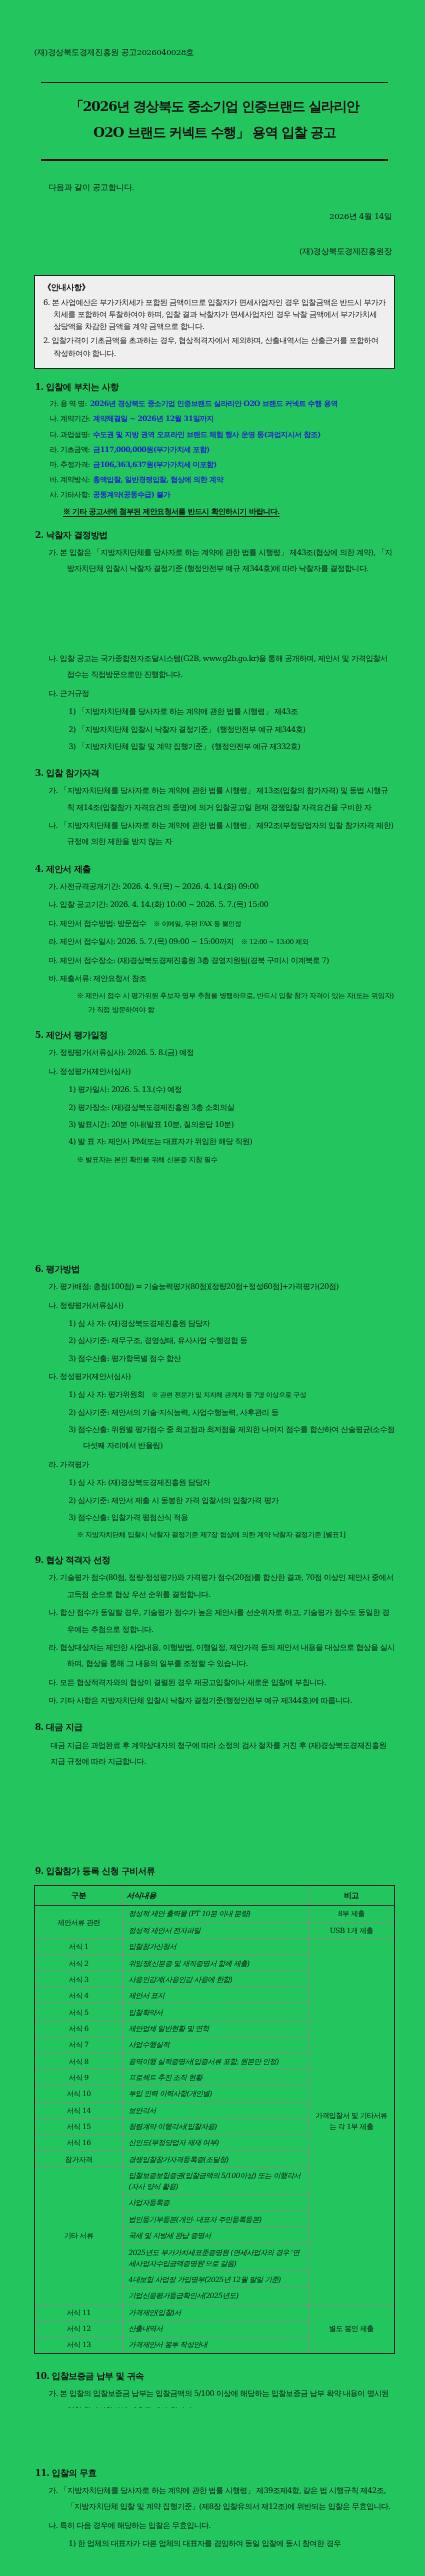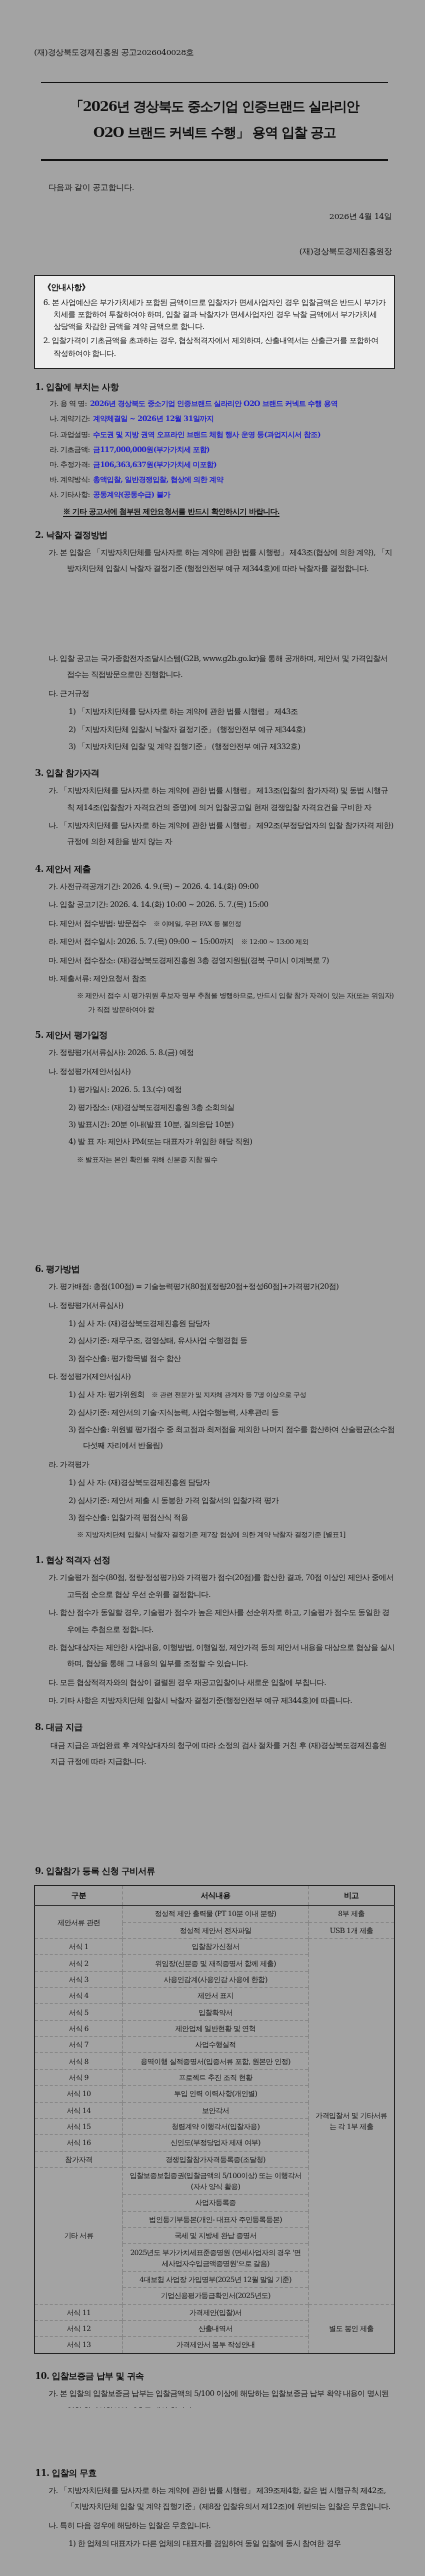--- a/index.html
+++ b/index.html
@@ -1,17 +1,17 @@
 <!DOCTYPE html>
 <html style="font-size:8.2px"><head>
 <meta charset="utf-8">
 <style>
   html,body { margin:0; padding:0; background:#ffffff; }
   #doc { width:426px; font-family:"DejaVu Serif","Liberation Serif",serif; color:#121212; }
-  .page { height:602px; box-sizing:border-box; padding:47px 31px 0 34px; overflow:hidden; position:relative; background:#a3a3a3; }
+  .page { height:602px; box-sizing:border-box; padding:47px 31px 0 34px; overflow:hidden; position:relative; background:#22c55e; }
   .notice-no { font-size:8.2px; letter-spacing:-0.3px; }
   .title-block { margin:24px 7.2px 0 7.2px; border-top:0.8px solid #111; border-bottom:2.6px solid #111; text-align:center; padding:11.3px 0 13.4px 0; }
   .title-line { font-size:13.4px; font-weight:bold; letter-spacing:-0.8px; line-height:1.9; }
   .intro { margin:21.6px 0 0 14.4px; font-size:8.2px; letter-spacing:-0.3px; }
   .right-line { text-align:right; font-size:8.2px; margin-top:17.5px; padding-right:3.1px; letter-spacing:-0.3px; }
   .right-line.signer { margin-top:24px; }
   .guide-box { margin:18.5px 0 0 0; border:0.8px solid #222; background:#efefef; padding:5.2px 8.2px 6.2px 8.2px; }
   .guide-title { font-weight:bold; font-size:8px; margin:1px 0 3.1px 0; letter-spacing:-0.3px; }
   .guide-item { font-size:7.7px; line-height:1.62; margin:1.5px 0; padding-left:10.3px; text-indent:-10.3px; letter-spacing:-0.4px; }
   .sec-h { font-size:8.8px; font-weight:bold; letter-spacing:-0.4px; margin:13px 0 3.1px 1px; }
@@ -21,21 +21,21 @@
   .note-strong span { text-decoration:underline; text-underline-offset:1.5px; }
   .item { font-size:7.7px; line-height:2.12; margin:2.1px 0 2.1px 33px; text-indent:-18.5px; letter-spacing:-0.4px; }
   .sub { font-size:7.7px; line-height:2.12; margin:1px 0 1px 49px; text-indent:-14.4px; letter-spacing:-0.4px; }
   .subnote { font-size:6.7px; margin-left:7.2px; letter-spacing:-0.3px; }
   .note { font-size:7px; line-height:2.0; margin:2.1px 0 2.1px 54px; text-indent:-11.3px; letter-spacing:-0.3px; }
   .para { font-size:7.7px; line-height:2.12; margin:3.1px 0 3.1px 16.5px; letter-spacing:-0.4px; }
   table.docs { width:100%; border-collapse:collapse; border:1px solid #222; margin-top:7.2px; font-size:7.2px; letter-spacing:-0.4px; }
   .docs th { border-bottom:1.5px double #333; padding:4.6px 3.1px; font-size:7.7px; letter-spacing:-0.3px; }
   .docs td { padding:2.1px 5.2px; border-top:0.5px dashed #888; vertical-align:middle; line-height:1.55; }
   .docs .c1 { width:77px; text-align:center; }
-  .docs .c2 { border-left:0.5px dashed #888; text-align:center; }
+  .docs .c2 { border-left:0.5px dashed #888; text-align:left;font-style:italic; }
   .docs .c3 { width:75px; border-left:0.5px dashed #888; text-align:center; }
 </style>
 </head>
 <body>
 
 <div id="doc">
 
   <div class="page">
     <div class="notice-no">(재)경상북도경제진흥원 공고2026040028호</div>
     <div class="title-block">
@@ -106,21 +106,21 @@
     <div class="item">다. 정성평가(제안서심사)</div>
     <div class="sub"><span>1) 심 사 자: 평가위원회</span><span class="subnote">※ 관련 전문가 및 지자체 관계자 등 7명 이상으로 구성</span></div>
     <div class="sub">2) 심사기준: 제안서의 기술·지식능력, 사업수행능력, 사후관리 등</div>
     <div class="sub">3) 점수산출: 위원별 평가점수 중 최고점과 최저점을 제외한 나머지 점수를 합산하여 산술평균(소수점 다섯째 자리에서 반올림)</div>
     <div class="item">라. 가격평가</div>
     <div class="sub">1) 심 사 자: (재)경상북도경제진흥원 담당자</div>
     <div class="sub">2) 심사기준: 제안서 제출 시 동봉한 가격 입찰서의 입찰가격 평가</div>
     <div class="sub">3) 점수산출: 입찰가격 평점산식 적용</div>
     <div class="note">※ 지방자치단체 입찰시 낙찰자 결정기준 제7장 협상에 의한 계약 낙찰자 결정기준 [별표1]</div>
 
-    <div class="sec-h">1. 협상 적격자 선정</div>
+    <div class="sec-h">9. 협상 적격자 선정</div>
     <div class="item">가. 기술평가 점수(80점, 정량·정성평가)와 가격평가 점수(20점)를 합산한 결과, 70점 이상인 제안사 중에서 고득점 순으로 협상 우선 순위를 결정합니다.</div>
     <div class="item">나. 합산 점수가 동일할 경우, 기술평가 점수가 높은 제안사를 선순위자로 하고, 기술평가 점수도 동일한 경우에는 추첨으로 정합니다.</div>
     <div class="item">라. 협상대상자는 제안한 사업내용, 이행방법, 이행일정, 제안가격 등의 제안서 내용을 대상으로 협상을 실시하며, 협상을 통해 그 내용의 일부를 조정할 수 있습니다.</div>
     <div class="item">다. 모든 협상적격자와의 협상이 결렬된 경우 재공고입찰이나 새로운 입찰에 부칩니다.</div>
     <div class="item">마. 기타 사항은 지방자치단체 입찰시 낙찰자 결정기준(행정안전부 예규 제344호)에 따릅니다.</div>
 
     <div class="sec-h">8. 대금 지급</div>
     <div class="para">대금 지급은 과업완료 후 계약상대자의 청구에 따라 소정의 검사 절차를 거친 후 (재)경상북도경제진흥원 지급 규정에 따라 지급합니다.</div>
   </div>
 

